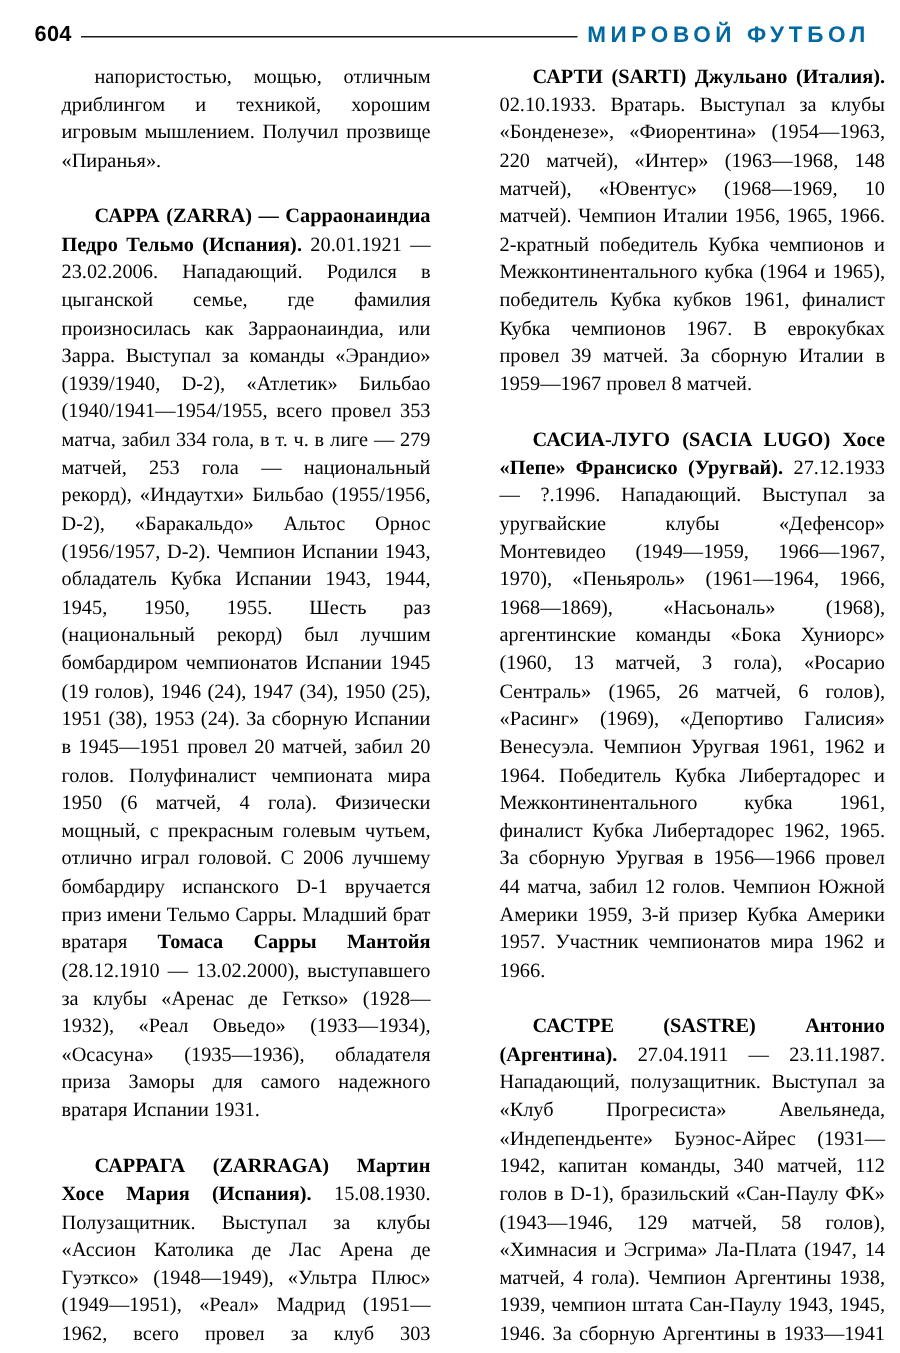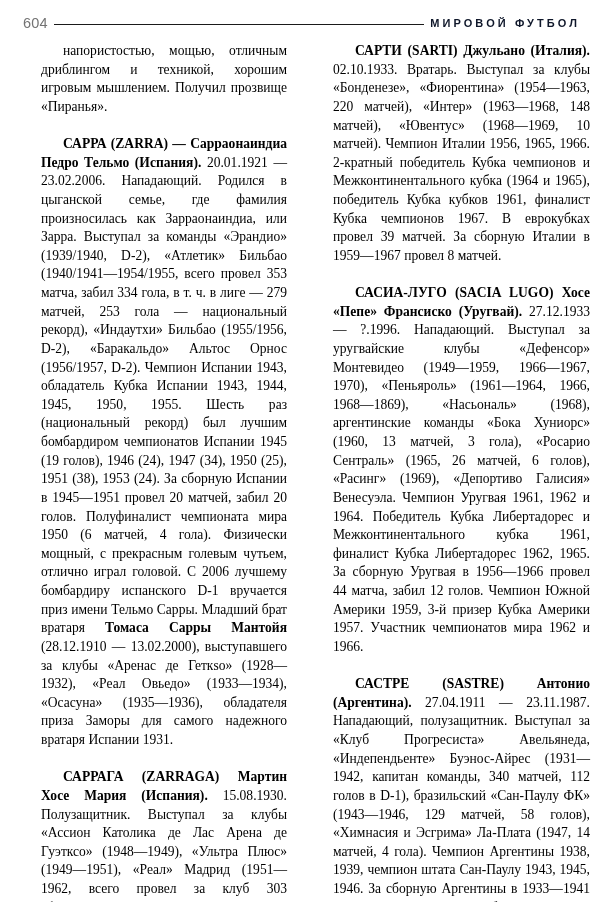--- a/index.html
+++ b/index.html
@@ -29,43 +29,43 @@
     position: absolute;
     left: 0;
     top: 13px;
     width: 600px;
     height: 20px;
     display: flex;
     align-items: center;
   }
   .folio {
     font-family: "Liberation Sans", "DejaVu Sans", sans-serif;
-    font-weight: normal;
+    font-weight: bold;
     font-size: 14.5px;
     line-height: 1;
     margin-left: 23px;
     letter-spacing: 0.2px;
-    color: #737373;
+    color: #000000;
     text-align: right;
   }
   .head-rule {
     flex: 1 1 auto;
     height: 0;
     border-top: 1.6px solid #1a1a1a;
     margin: 3px 6px 0 6px;
   }
   .head-title {
     font-family: "Liberation Sans", "DejaVu Sans", sans-serif;
     font-weight: bold;
-    font-size: 11px;
+    font-size: 15px;
     line-height: 1;
     letter-spacing: 3.1px;
     margin-right: 20px;
     white-space: nowrap;
-    color: #0f172a;
+    color: #0369a1;
   }
 
   
   .columns {
     position: absolute;
     left: 0;
     top: 42px;
     width: 600px;
     height: 860px;
     display: flex;

